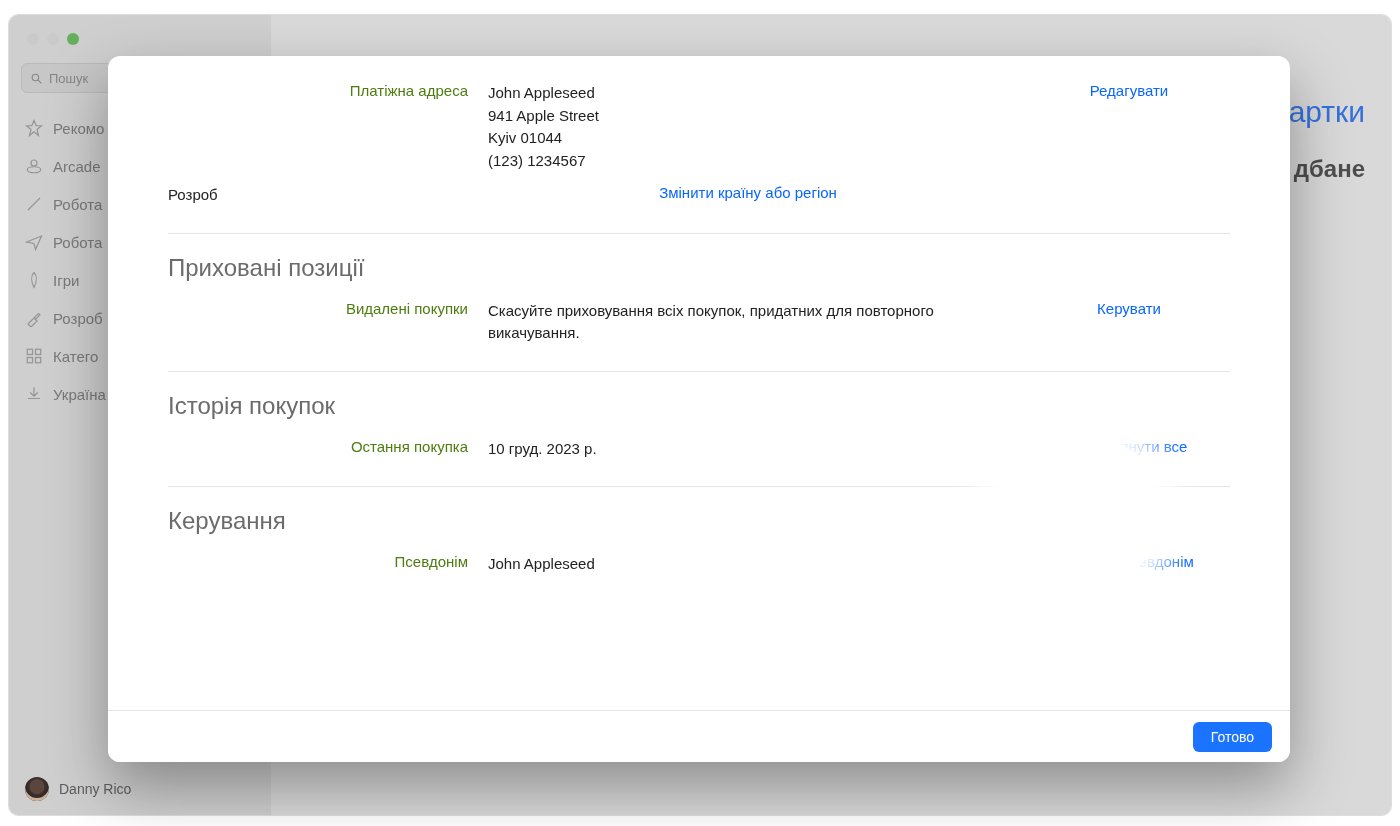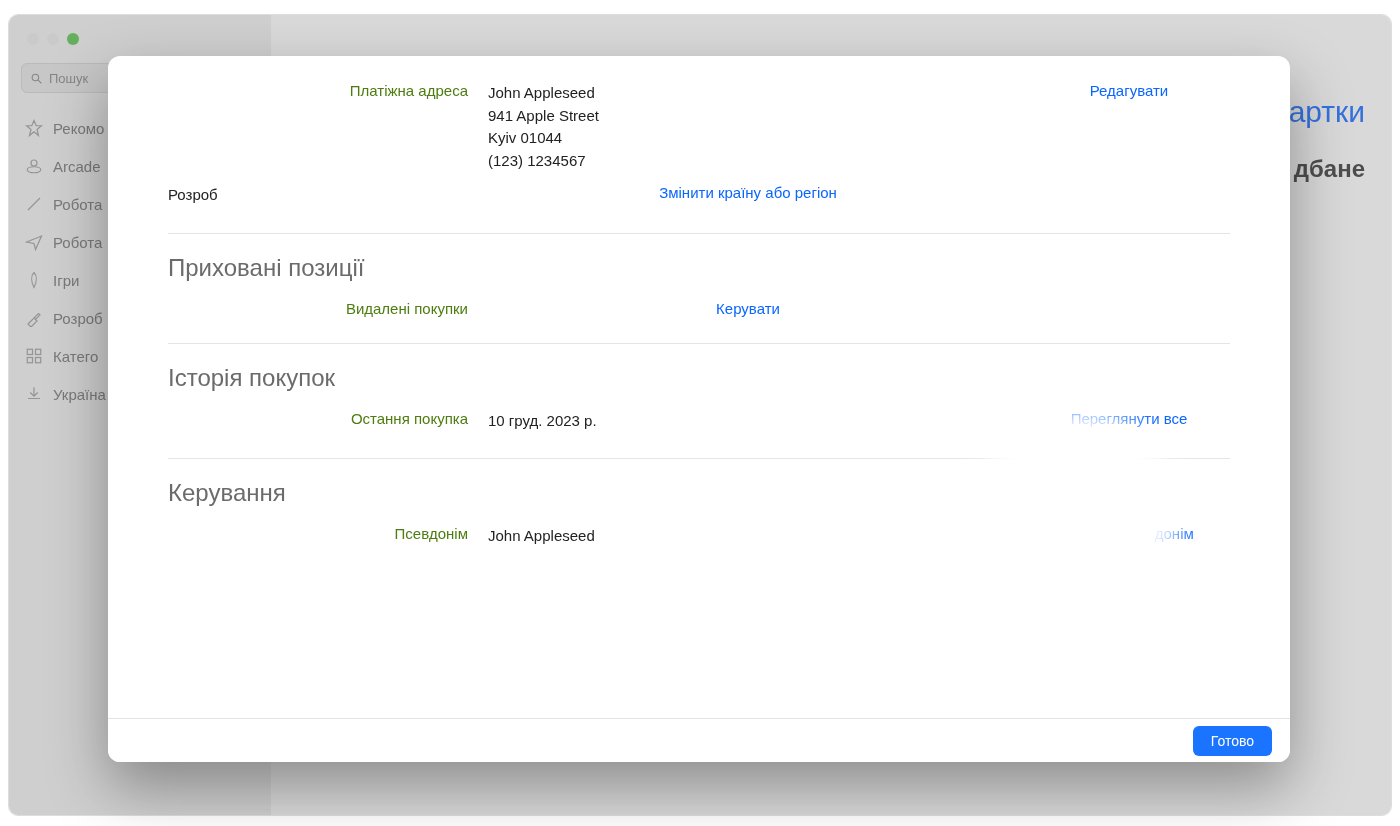--- a/index.html
+++ b/index.html
@@ -143,21 +143,21 @@
       margin: 18px 0 12px 0;
     }
 
     hr.sep {
       border: none; border-top: 1px solid #e5e5e5;
       margin: 20px 0;
     }
 
     .modal-footer {
       border-top: 1px solid #e3e3e3;
-      height: 44px;
+      height: 52px;
       display: flex; align-items: center; justify-content: flex-end;
       padding: 0 18px;
       background: #fff;
     }
     .done-btn {
       background: #1a74ff;
       color: #fff;
       border: none;
       border-radius: 6px;
       padding: 7px 18px;
@@ -242,20 +242,24 @@
         <span>Катего</span>
       </li>
       <li class="nav-item">
         <svg width="18" height="18" viewBox="0 0 24 24">
             <path d="M12 3 V15 M7 10 L12 15 L17 10 M4 18 H20"></path>
           </svg>
         <span>Україна</span>
       </li>
     </ul>
 
+    <div class="user-row">
+      <div class="avatar"></div>
+      <span>Danny Rico</span>
+    </div>
   </div>
 
   <div class="main">
     <span class="main-right-text">артки</span>
     <span class="main-right-sub">дбане</span>
   </div>
 
   <div class="overlay"></div>
 </div>
 
@@ -276,20 +280,21 @@
     <div class="row">
       <div class="value">Розроб</div>
       <div class="action"><span class="link">Змінити країну або регіон</span></div>
     </div>
 
     <hr class="sep">
 
     <div class="section-title">Приховані позиції</div>
     <div class="row">
       <div class="label">Видалені покупки</div>
+      <div class="value">Скасуйте приховування всіх покупок, придатних для повторного викачування.</div>
       <div class="action"><span class="link">Керувати</span></div>
     </div>
 
     <hr class="sep">
 
     <div class="section-title">Історія покупок</div>
     <div class="row">
       <div class="label">Остання покупка</div>
       <div class="value">10 груд. 2023 р.</div>
       <div class="action"><span class="link">Переглянути все</span></div>

